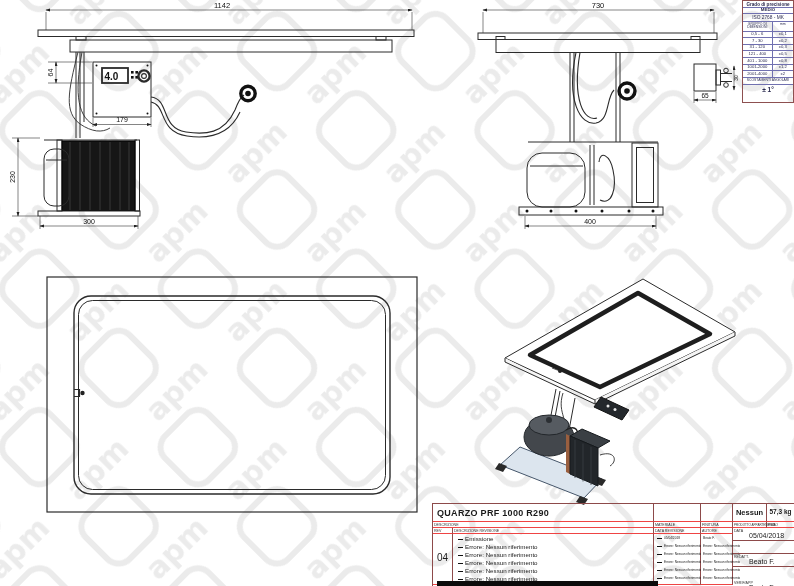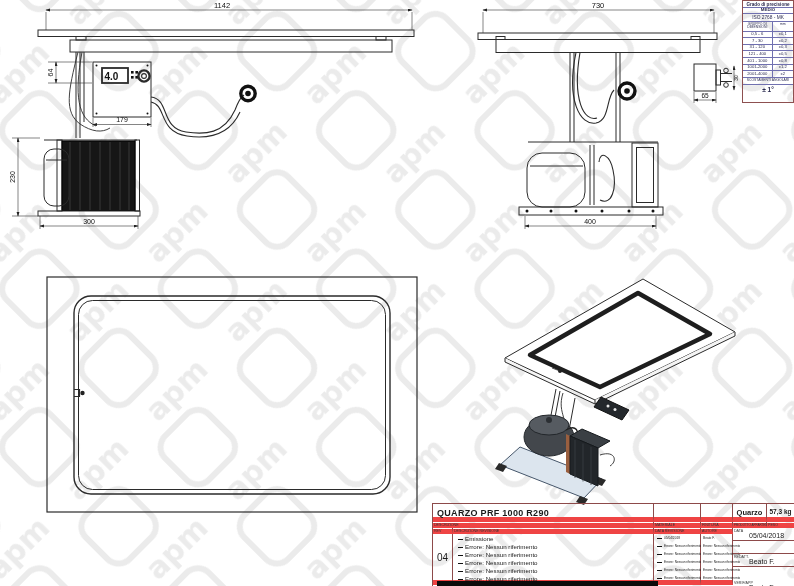--- a/index.html
+++ b/index.html
@@ -11,21 +11,21 @@
   .ptable{left:742px;top:0;width:50px;height:101px;border:1px solid #8d5050;background:transparent;
           font-size:4.2px;color:#2c2c50;text-align:center;line-height:1.1;}
   .ptable .cell{border-bottom:.5px solid #7070b0;overflow:hidden;}
   .ptable .split{display:flex;}
   .ptable .split>div{flex:1;padding:.5px 0;}
   .ptable .split>div:first-child{border-right:.5px solid #7070b0;flex:1.4;}
   .pt-title{font-size:4.6px;font-weight:bold;padding-top:1px;}
   .pt-big{font-size:6.5px;font-weight:bold;padding:1px 0;}
   
   .tblock{left:432px;top:503px;width:361px;height:82px;border:1px solid #8d4a4a;font-size:6px;}
-  .tb{position:absolute;box-sizing:border-box;border-right:1px solid #8d4a4a;border-bottom:5px solid #ef4444;}
+  .tb{position:absolute;box-sizing:border-box;border-right:1px solid #8d4a4a;border-bottom:1px solid #ef4444;}
   .lbl{position:absolute;font-size:3.6px;color:#333;left:1px;top:0.5px;white-space:nowrap;}
   .bigdesc{font-size:9px;font-weight:bold;padding:4px 0 0 4px;letter-spacing:.3px;white-space:nowrap;}
   .val-mid{font-size:7.5px;text-align:center;padding-top:4px;font-weight:bold;}
   .rrow{position:absolute;height:8px;white-space:nowrap;overflow:hidden;}
   .rdesc{font-size:6.2px;}
   .rtiny{font-size:3.2px;}
   .tick{display:inline-block;width:5px;height:1px;background:#111;vertical-align:middle;margin-right:2px;}
   .rightrow{position:absolute;left:0;width:100%;box-sizing:border-box;border-bottom:1px solid #8d4a4a;}
   .rv{font-size:7px;padding:4px 0 0 16px;}
   .botbar{left:437px;top:581px;width:221px;height:5px;background:#0b0b0b;}
@@ -252,21 +252,21 @@
   <div class="pt-big">± 1°</div>
 </div>
 
 <div class="abs tblock">
 
   <div class="tb" style="left:0;top:0;width:221px;height:18px;">
     <div class="bigdesc">QUARZO PRF 1000 R290</div>
   </div>
   <div class="tb" style="left:221px;top:0;width:47px;height:18px;"></div>
   <div class="tb" style="left:268px;top:0;width:32px;height:18px;"></div>
-  <div class="tb val-mid" style="left:300px;top:0;width:34px;height:18px;">Quarzo</div>
+  <div class="tb val-mid" style="left:300px;top:0;width:34px;height:18px;">Nessun</div>
   <div class="tb val-mid" style="left:334px;top:0;width:27px;height:18px;border-right:none;font-size:6.5px;">57,3 kg</div>
 
   <div class="tb" style="left:0;top:18px;width:221px;height:6px;">
       <span class="lbl">DESCRIZIONE</span>
     </div>
   <div class="tb" style="left:221px;top:18px;width:47px;height:6px;">
       <span class="lbl">MATERIALE</span>
     </div>
   <div class="tb" style="left:268px;top:18px;width:32px;height:6px;">
       <span class="lbl">FINITURA</span>

